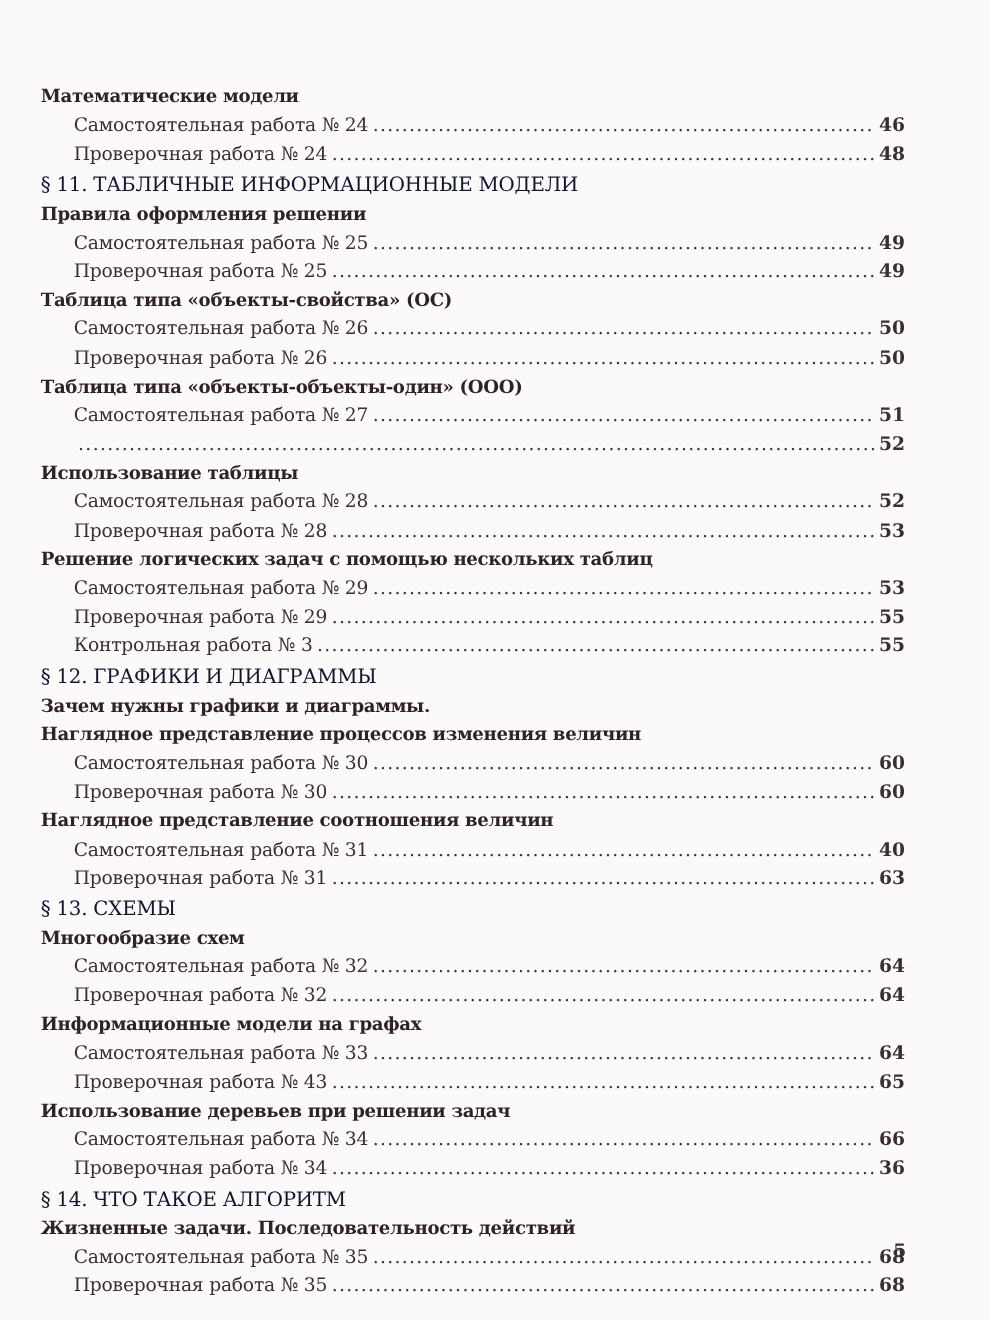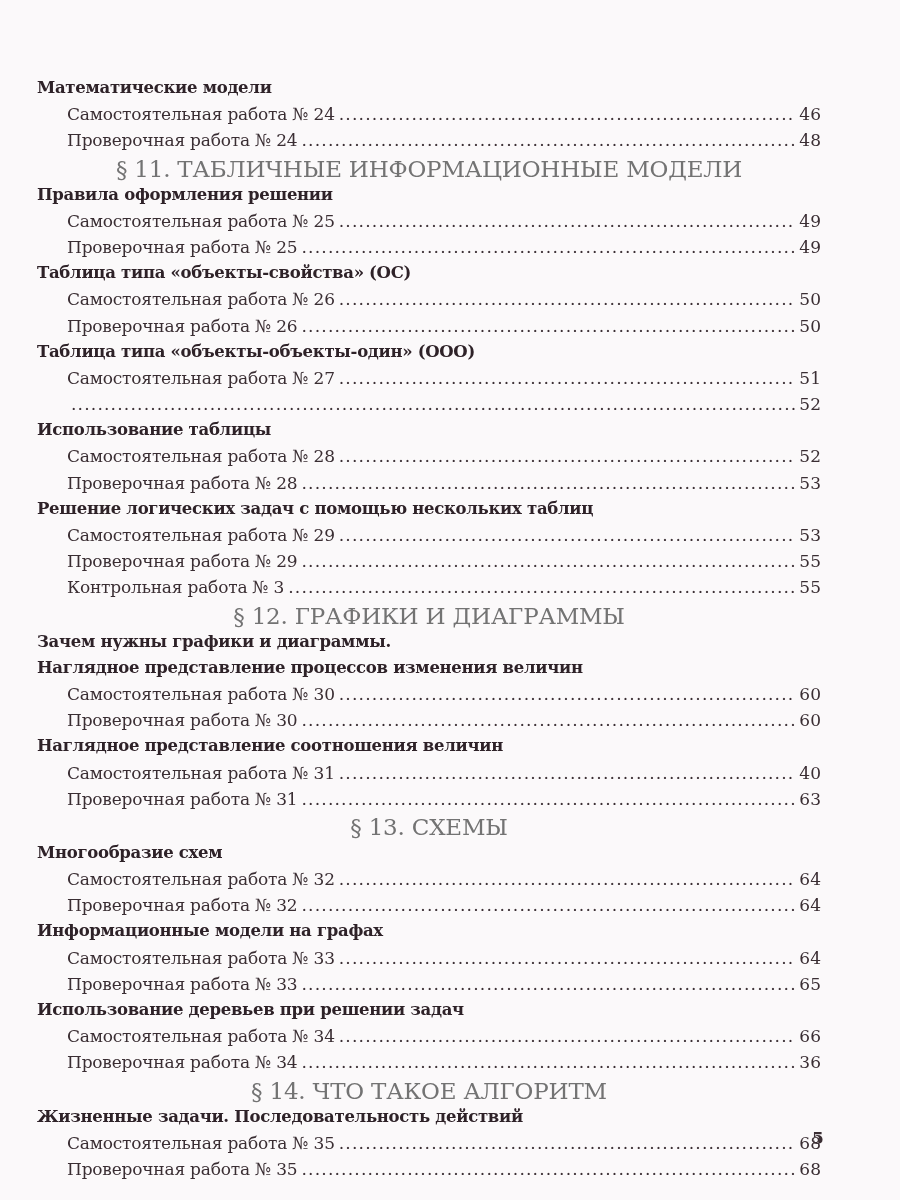--- a/index.html
+++ b/index.html
@@ -7,30 +7,30 @@
     width: 900px; height: 1200px; overflow: hidden;
     background: #fbf9fa;
     font-family: "DejaVu Serif", "Liberation Serif", serif;
     color: #3a2e33;
     position: relative;
   }
   .page { position: absolute; left: 0; top: 0; width: 900px; height: 1200px; padding-left: 48px; }
   .toc { position: absolute; left: 37px; top: 75px; width: 784px; }
   .row { height: 26.2px; line-height: 26px; font-size: 17px; white-space: nowrap; }
   .topic { font-weight: bold; letter-spacing: -0.3px; font-size: 16.5px; color: #2e2228; }
-  .section { text-align: center; font-size: 23px; letter-spacing: -0.2px; height: 28px; line-height: 30px; color: #737373; }
+  .section { text-align: left; font-size: 18px; letter-spacing: -0.2px; height: 28px; line-height: 30px; color: #0f172a; }
   .entry { display: flex; padding-left: 30px; }
   .entry .label { flex: none; letter-spacing: -0.2px; }
   .entry .label.italic { }
   .entry .dots { flex: 1; overflow: hidden; margin: 0 4px; }
   .entry .dots::before {
     content: "................................................................................................................................................................................";
     letter-spacing: 1.2px;
   }
-  .entry .page-num { flex: none; width: 22px; text-align: right; }
+  .entry .page-num { flex: none; width: 22px; text-align: left; font-weight: bold; }
   .page-number { position: absolute; left: 812px; top: 1128px; font-size: 17px; font-weight: bold; }
 </style>
 </head>
 <body>
 
 <div class="page">
   <div class="toc" id="toc">
       <div class="row topic">Математические модели</div>
       <div class="row entry">
         <span class="label">Самостоятельная работа № 24</span>
@@ -138,21 +138,21 @@
         <span class="dots"></span>
         <span class="page-num">64</span>
       </div>
       <div class="row topic">Информационные модели на графах</div>
       <div class="row entry">
         <span class="label">Самостоятельная работа № 33</span>
         <span class="dots"></span>
         <span class="page-num">64</span>
       </div>
       <div class="row entry">
-        <span class="label">Проверочная работа № 33</span>
+        <span class="label">Проверочная работа № 43</span>
         <span class="dots"></span>
         <span class="page-num">65</span>
       </div>
       <div class="row topic">Использование деревьев при решении задач</div>
       <div class="row entry">
         <span class="label">Самостоятельная работа № 34</span>
         <span class="dots"></span>
         <span class="page-num">66</span>
       </div>
       <div class="row entry">

